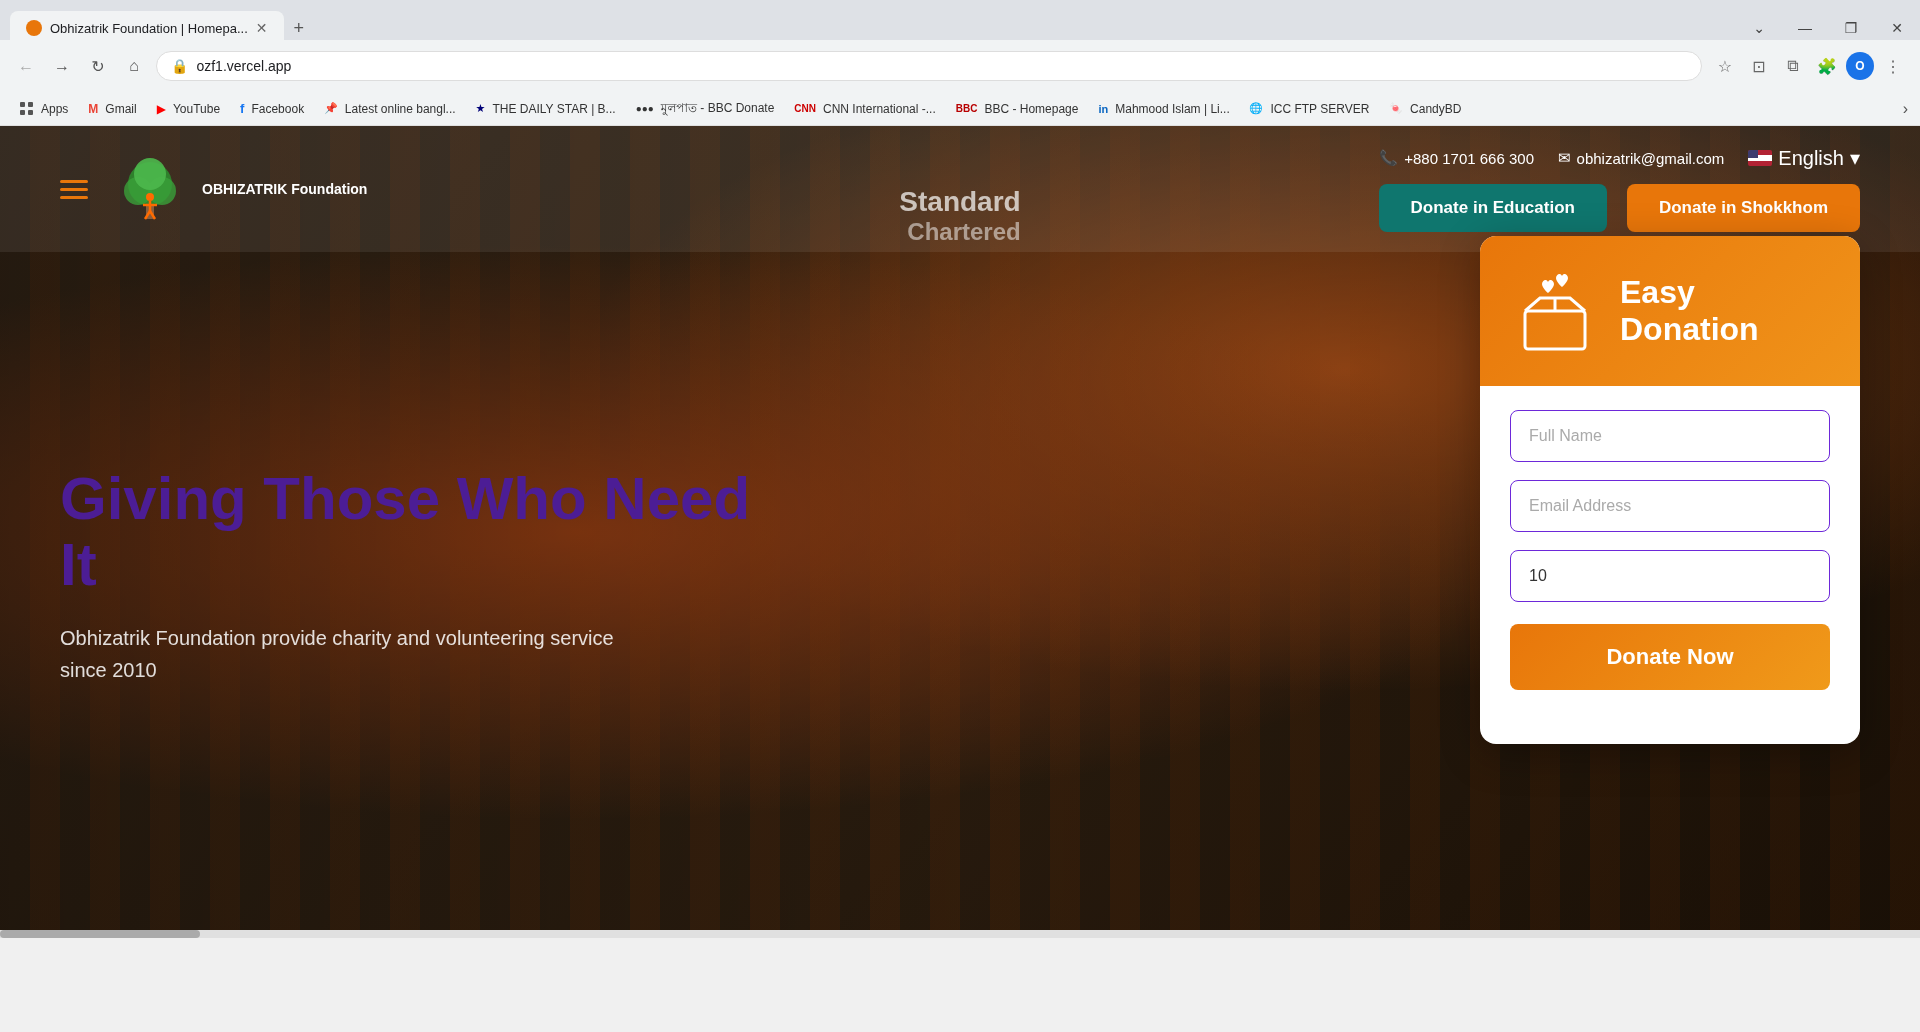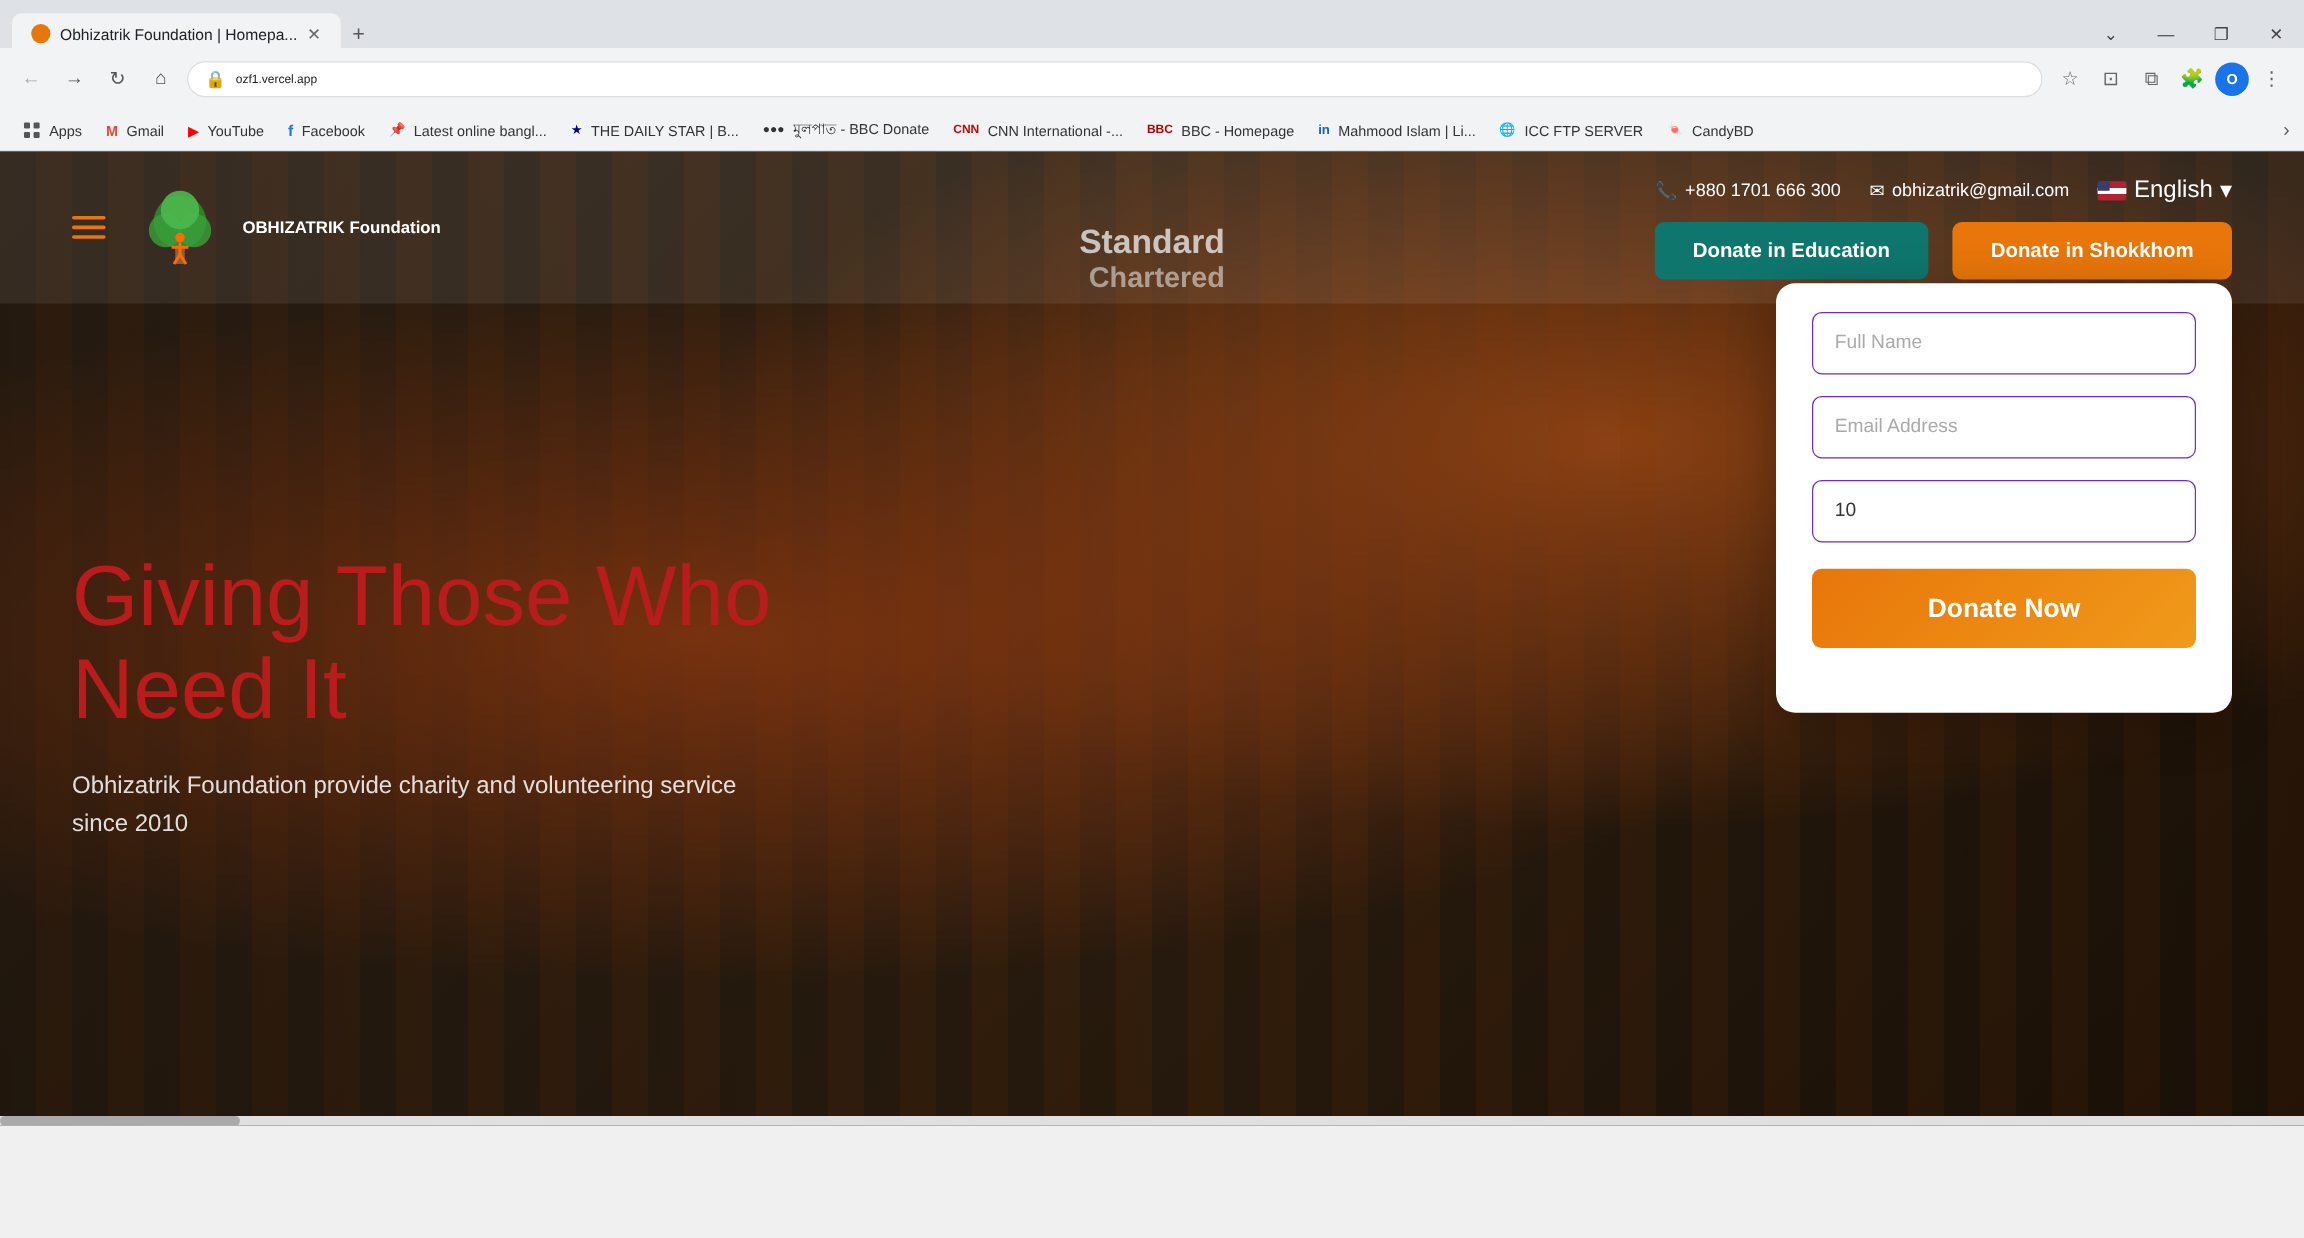--- a/index.html
+++ b/index.html
@@ -82,21 +82,21 @@
       background: white;
       border-radius: 20px;
       padding: 6px 14px;
       font-size: 14px;
       color: #202124;
       border: 1px solid #ddd;
       display: flex;
       align-items: center;
       gap: 8px;
     }
-    .url-text { color: #202124; font-size: 10px; }
+    .url-text { color: #202124; font-size: 14px; }
     .address-actions {
       display: flex;
       gap: 4px;
       align-items: center;
     }
     .addr-btn {
       background: none;
       border: none;
       font-size: 16px;
       color: #666;
@@ -274,23 +274,23 @@
     
     .hero-content {
       position: absolute;
       top: 50%;
       left: 60px;
       transform: translateY(-30%);
       z-index: 5;
       max-width: 700px;
     }
     .hero-title {
-      color: #b91c1c;
-      font-size: 71px;
-      font-weight: 400;
+      color: #4c1d95;
+      font-size: 60px;
+      font-weight: 700;
       line-height: 1.1;
       margin-bottom: 24px;
     }
     .hero-sub {
       color: rgba(255,255,255,0.85);
       font-size: 20px;
       line-height: 1.6;
       max-width: 600px;
     }
 
@@ -550,20 +550,35 @@
       </div>
     </div>
   </nav>
 
   <div class="hero-content">
     <h1 class="hero-title">Giving Those Who Need It</h1>
     <p class="hero-sub">Obhizatrik Foundation provide charity and volunteering service since 2010</p>
   </div>
 
   <div class="donation-card">
+    <div class="card-header">
+
+      <svg class="donation-icon-svg" viewBox="0 0 90 90">
+
+        <rect x="15" y="45" width="60" height="38" fill="none" stroke="white" stroke-width="3" rx="3"></rect>
+
+        <path d="M15 45 L30 32 L60 32 L75 45" fill="none" stroke="white" stroke-width="3"></path>
+        <line x1="45" y1="32" x2="45" y2="45" stroke="white" stroke-width="3"></line>
+
+        <path d="M32 18 C32 15, 36 12, 38 16 C40 12, 44 15, 44 18 C44 22, 38 27, 38 27 C38 27, 32 22, 32 18Z" fill="white"></path>
+
+        <path d="M46 12 C46 9, 50 6, 52 10 C54 6, 58 9, 58 12 C58 16, 52 21, 52 21 C52 21, 46 16, 46 12Z" fill="white"></path>
+      </svg>
+      <h2 class="card-title">Easy Donation</h2>
+    </div>
     <div class="card-form">
       <input class="form-input" type="text" placeholder="Full Name" style="">
       <input class="form-input" type="email" placeholder="Email Address" style="">
       <input class="form-input" type="number" value="10" style="">
       <button class="donate-now-btn">Donate Now</button>
     </div>
   </div>
 
   <div class="scrollbar-track">
     <div class="scrollbar-thumb"></div>

